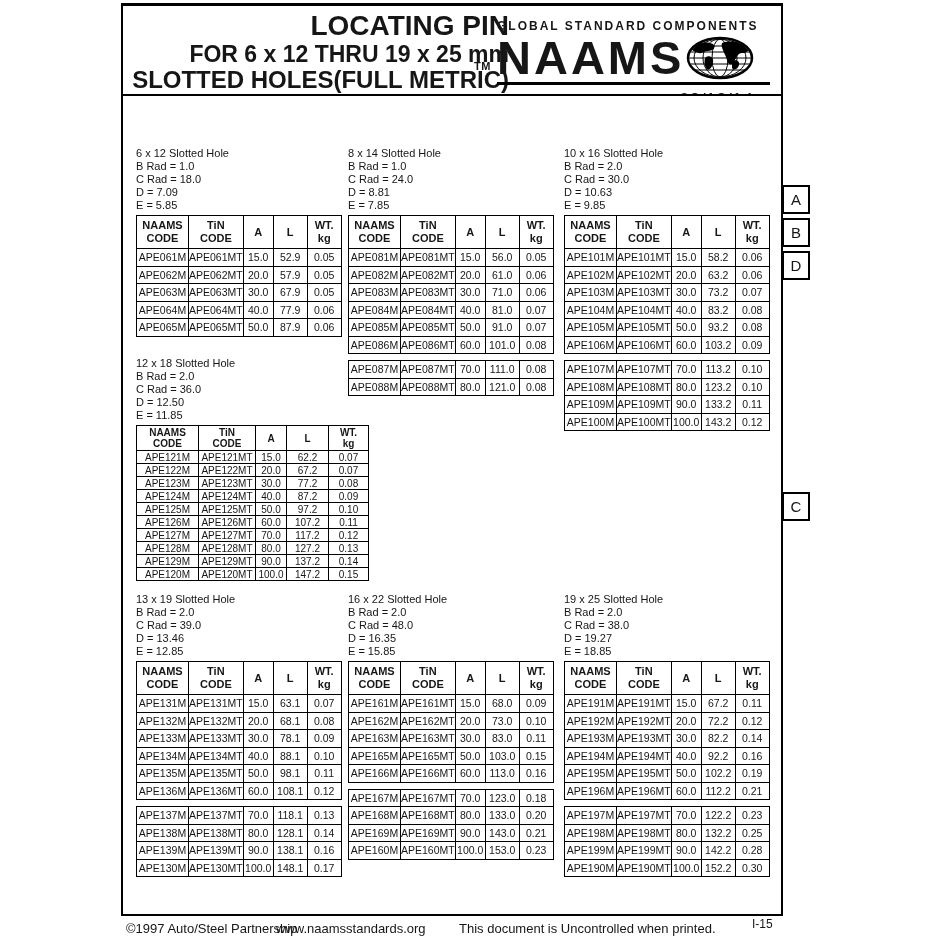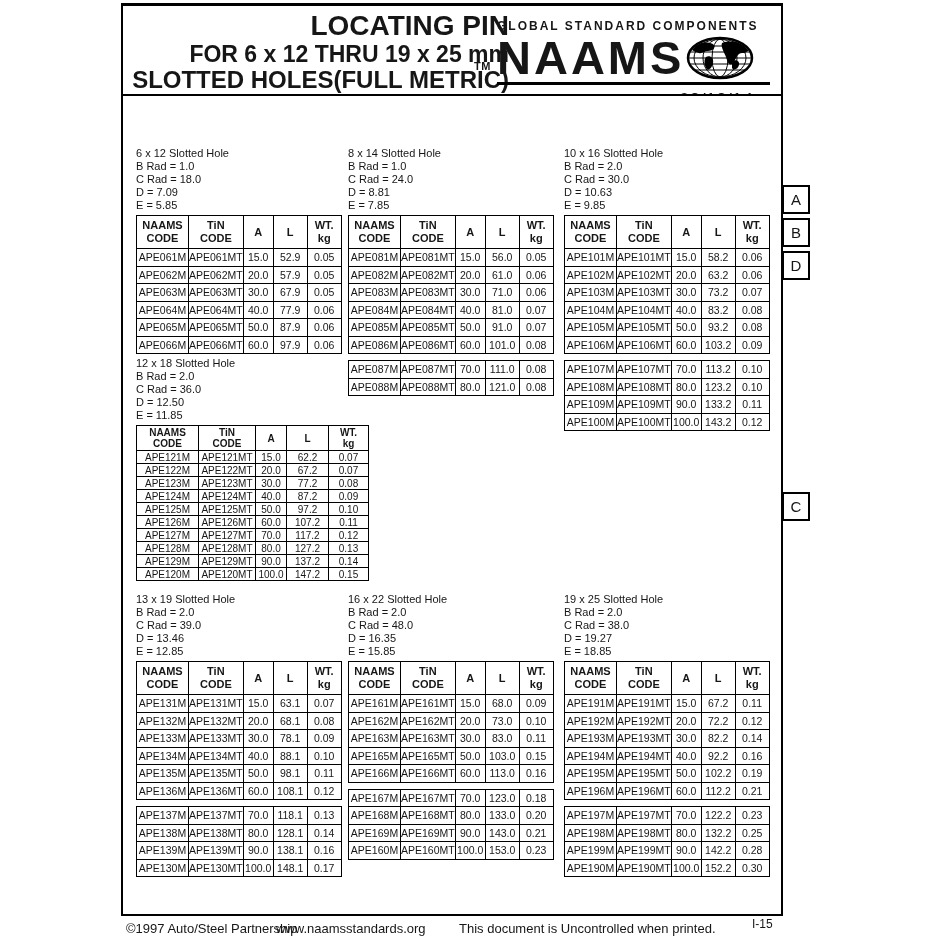--- a/index.html
+++ b/index.html
@@ -164,27 +164,20 @@
             <td>77.9</td>
             <td>0.06</td>
           </tr>
           <tr>
             <td>APE065M</td>
             <td>APE065MT</td>
             <td>50.0</td>
             <td>87.9</td>
             <td>0.06</td>
           </tr>
-          <tr>
-            <td>APE066M</td>
-            <td>APE066MT</td>
-            <td>60.0</td>
-            <td>97.9</td>
-            <td>0.06</td>
-          </tr>
         </tbody>
       </table>
     </div>
   <div class="g g1">
       <div class="tbl-info">
         <div>8 x 14 Slotted Hole</div>
         <div>B Rad = 1.0</div>
         <div>C Rad = 24.0</div>
         <div>D = 8.81</div>
         <div>E = 7.85</div>

